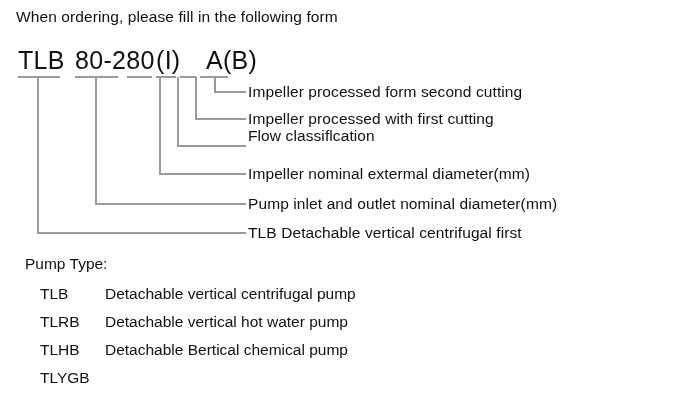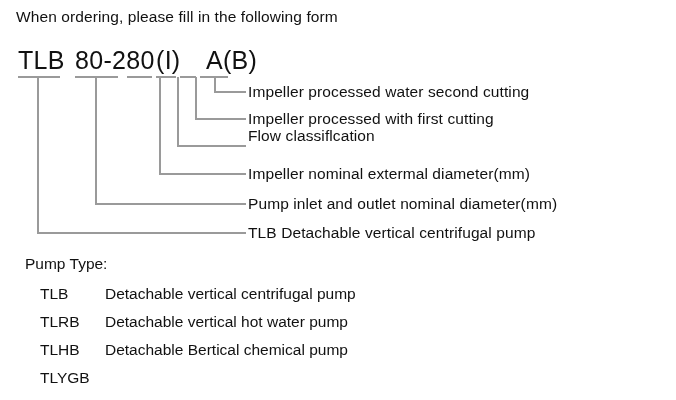--- a/index.html
+++ b/index.html
@@ -116,26 +116,26 @@
       <path d="M178 77 V146 H246"></path>
 
       <path d="M160 77 V174 H246"></path>
 
       <path d="M96 77 V204 H246"></path>
 
       <path d="M38 77 V233 H246"></path>
     </g>
   </svg>
 
-  <div class="callout" style="top:83px">Impeller processed water second cutting</div>
+  <div class="callout" style="top:83px">Impeller processed form second cutting</div>
   <div class="callout" style="top:110px">Impeller processed with first cutting</div>
   <div class="callout" style="top:127px">Flow classiflcation</div>
   <div class="callout" style="top:165px">Impeller nominal extermal diameter(mm)</div>
   <div class="callout" style="top:195px">Pump inlet and outlet nominal diameter(mm)</div>
-  <div class="callout" style="top:224px">TLB Detachable vertical centrifugal pump</div>
+  <div class="callout" style="top:224px">TLB Detachable vertical centrifugal first</div>
 
   <div class="pump-type-heading">Pump Type:</div>
 
   <div class="pt-row" style="top:285px">
     <span class="pt-code">TLB</span>
     <span class="pt-desc">Detachable vertical centrifugal pump</span>
   </div>
   <div class="pt-row" style="top:313px">
     <span class="pt-code">TLRB</span>
     <span class="pt-desc">Detachable vertical hot water pump</span>

